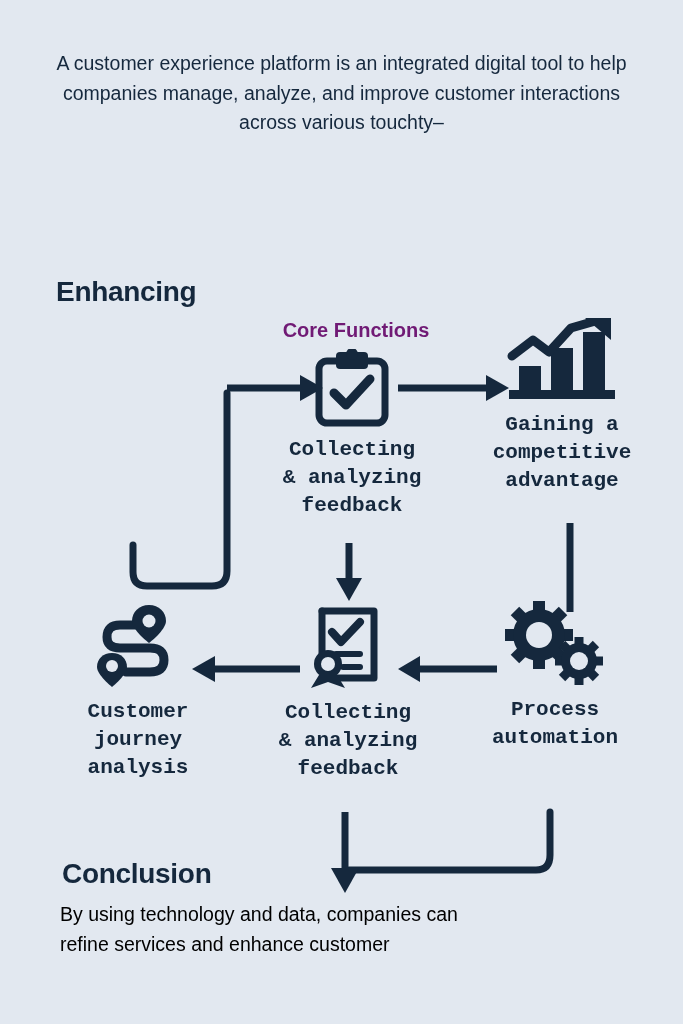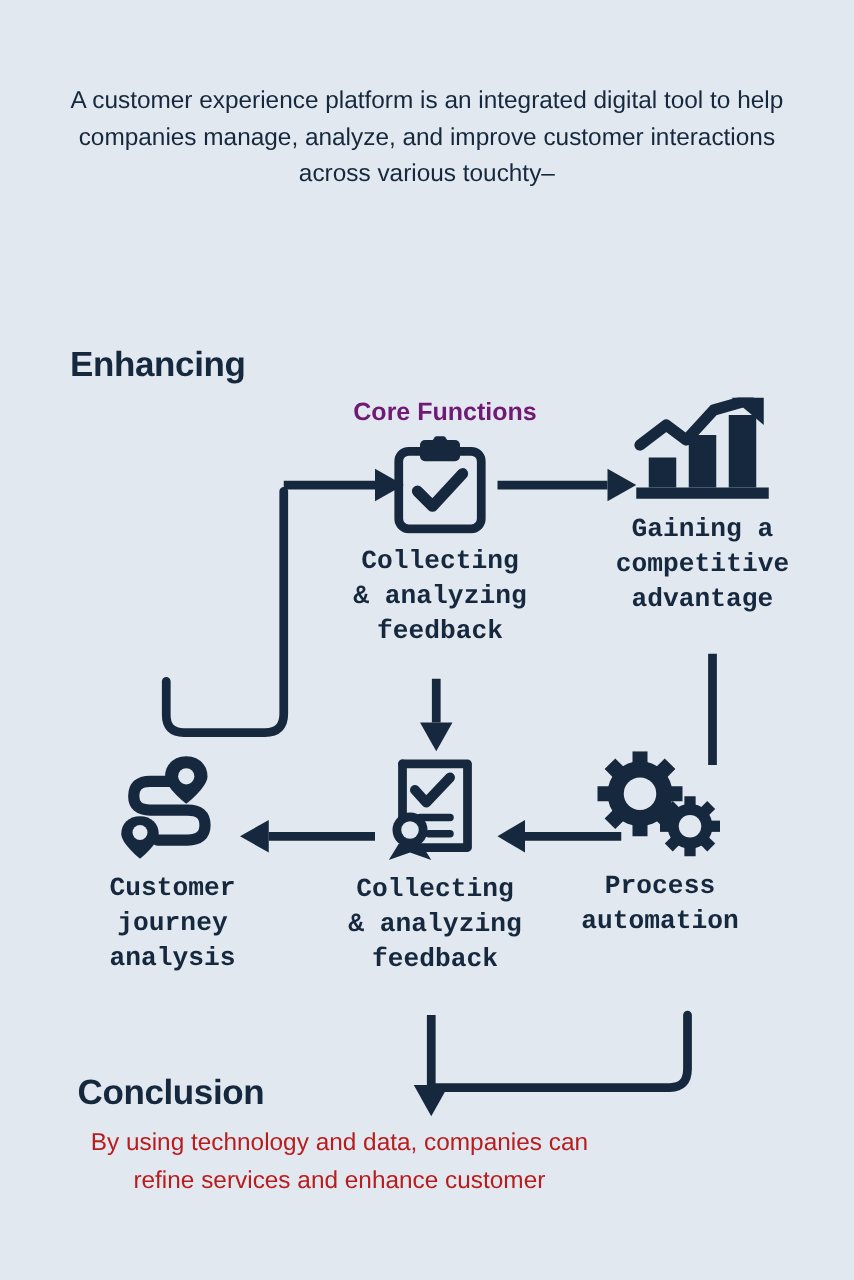--- a/index.html
+++ b/index.html
@@ -38,21 +38,21 @@
   .title {
     font-size: 43px;
     font-weight: bold;
     line-height: 1.22;
     letter-spacing: -0.6px;
     color: #15283d;
     padding: 0 40px;
   }
 
   .subtitle {
-    margin-top: 36px;
+    margin-top: 19px;
     font-size: 19.5px;
     line-height: 1.52;
     color: #15283d;
     padding: 0 38px;
   }
 
   
   .section-label {
     position: absolute;
     font-size: 28px;
@@ -96,32 +96,32 @@
     white-space: pre-line;
   }
 
   
   .node-thumbs   { left: 45px;  top: 348px; }
   .node-clipboard{ left: 262px; top: 345px; }
   .node-chart    { left: 472px; top: 320px; }
   
   .node-journey  { left: 48px;  top: 607px; }
   .node-certificate { left: 258px; top: 608px; }
-  .node-gears    { left: 438px; top: 605px; }
+  .node-gears    { left: 465px; top: 605px; }
 
   
   .conclusion-text {
     position: absolute;
     top: 900px;
     left: 0;
     width: 543px;
-    text-align: center;
+    text-align: left;
     font-size: 19.5px;
     line-height: 1.52;
-    color: #b91c1c;
+    color: #000000;
     padding: 0 60px;
   }
 
   
   .connectors {
     position: absolute;
     left: 0;
     top: 0;
     width: 683px;
     height: 1024px;

